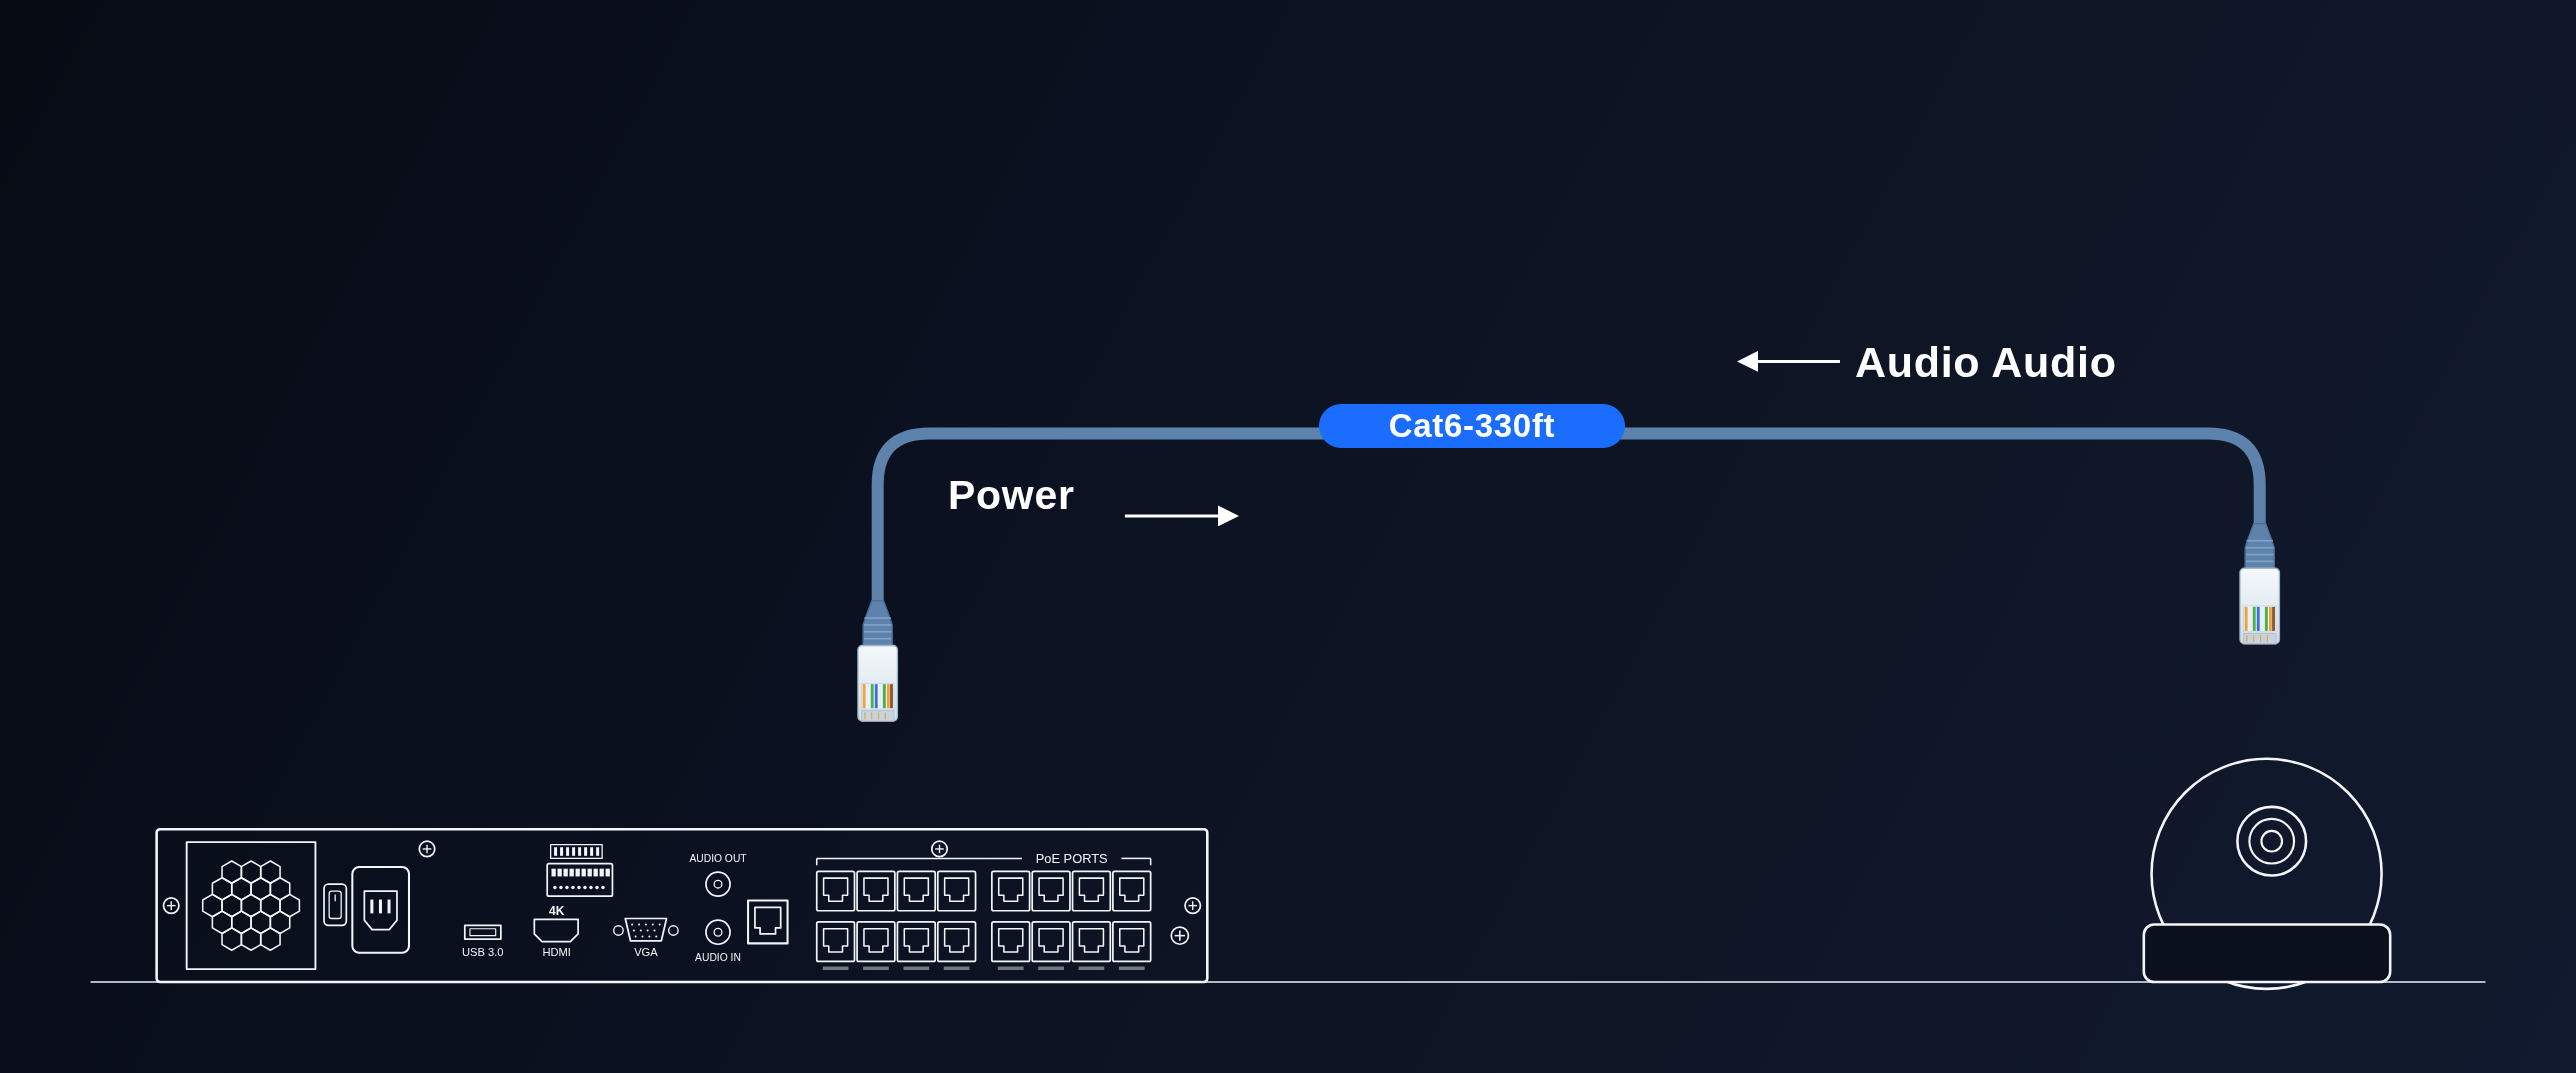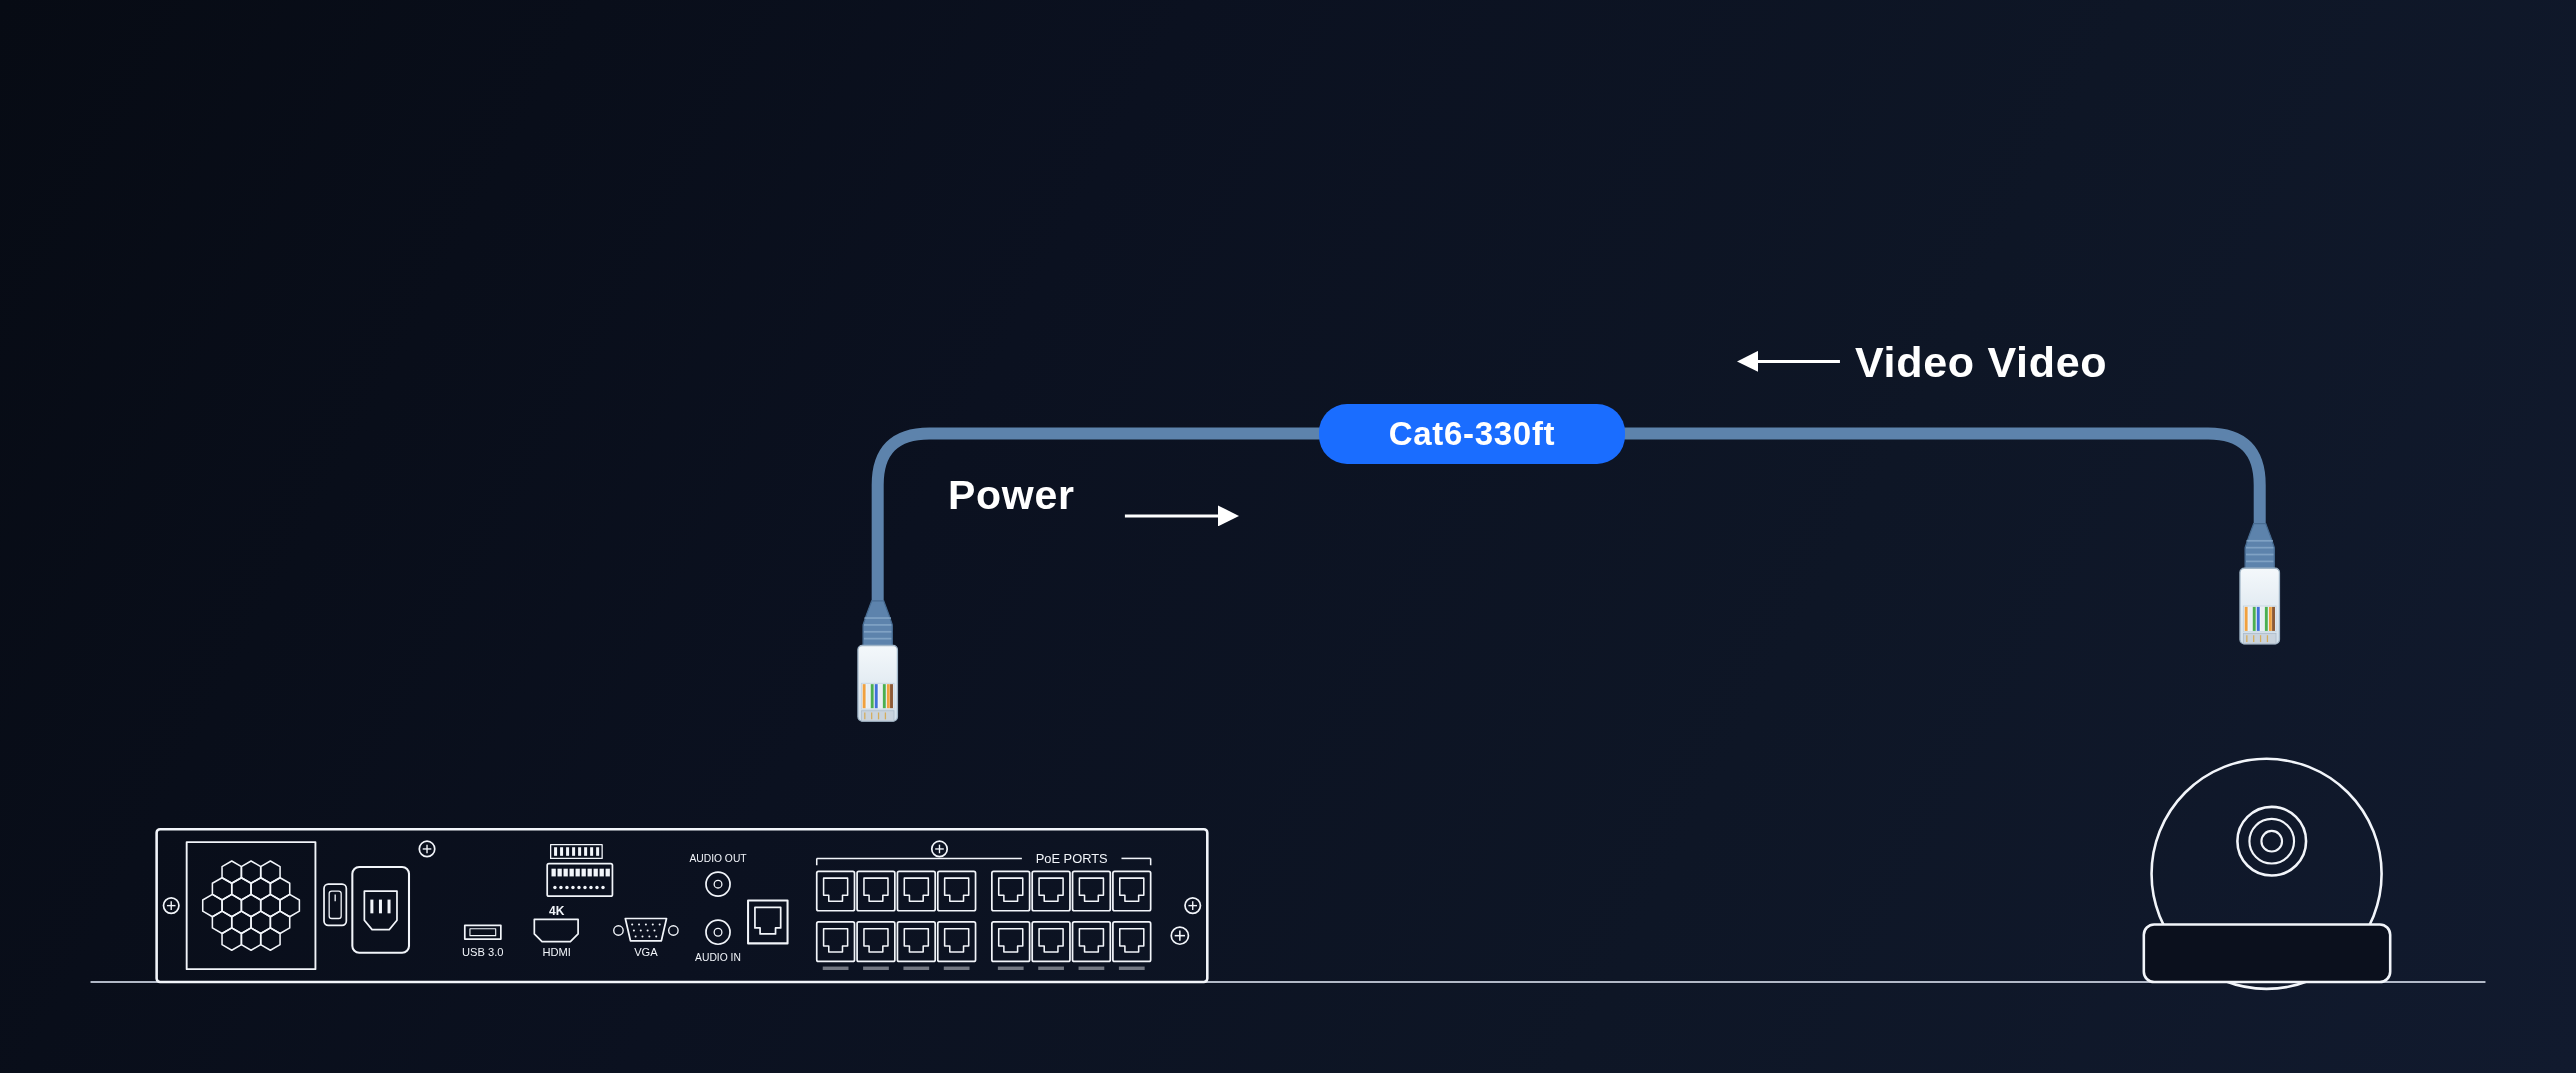--- a/index.html
+++ b/index.html
@@ -11,21 +11,21 @@
     font-family:"Liberation Sans","DejaVu Sans",sans-serif;
   }
   #scene{position:absolute;left:0;top:0;}
   .overlay-label{
     position:absolute;color:#ffffff;font-weight:600;
     letter-spacing:0.7px;white-space:nowrap;
   }
   #power-label{left:948px;top:471px;font-size:41px;line-height:48px;}
   #video-audio-label{left:1855px;top:337px;font-size:43px;line-height:50px;}
   #cable-badge{
-    position:absolute;left:1319px;top:404px;width:306px;height:60px;
+    position:absolute;left:1319px;top:404px;width:306px;height:44px;
     background:#1a6dff;border-radius:28px;
     display:flex;align-items:center;justify-content:center;
     color:#ffffff;font-size:33px;font-weight:bold;letter-spacing:0.7px;
   }
   text{fill:#f2f5fa;font-family:"Liberation Sans","DejaVu Sans",sans-serif;}
 </style>
 </head>
 <body>
 
 <div id="canvas">
@@ -267,15 +267,15 @@
       <circle cx="2646" cy="980" r="26" fill="none" stroke="#f2f5fa" stroke-width="2.5"></circle>
       <circle cx="2646" cy="980" r="12" fill="none" stroke="#f2f5fa" stroke-width="2.5"></circle>
       <rect x="2497" y="1077" width="287" height="67" rx="12" fill="#0b101d" stroke="#f2f5fa" stroke-width="3"></rect>
     </g>
   </svg>
 
   <div id="cable-badge">Cat6-330ft</div>
 
   <div id="power-label" class="overlay-label">Power</div>
 
-  <div id="video-audio-label" class="overlay-label">Video Video</div>
+  <div id="video-audio-label" class="overlay-label">Audio Audio</div>
 </div>
 
 
 </body></html>

